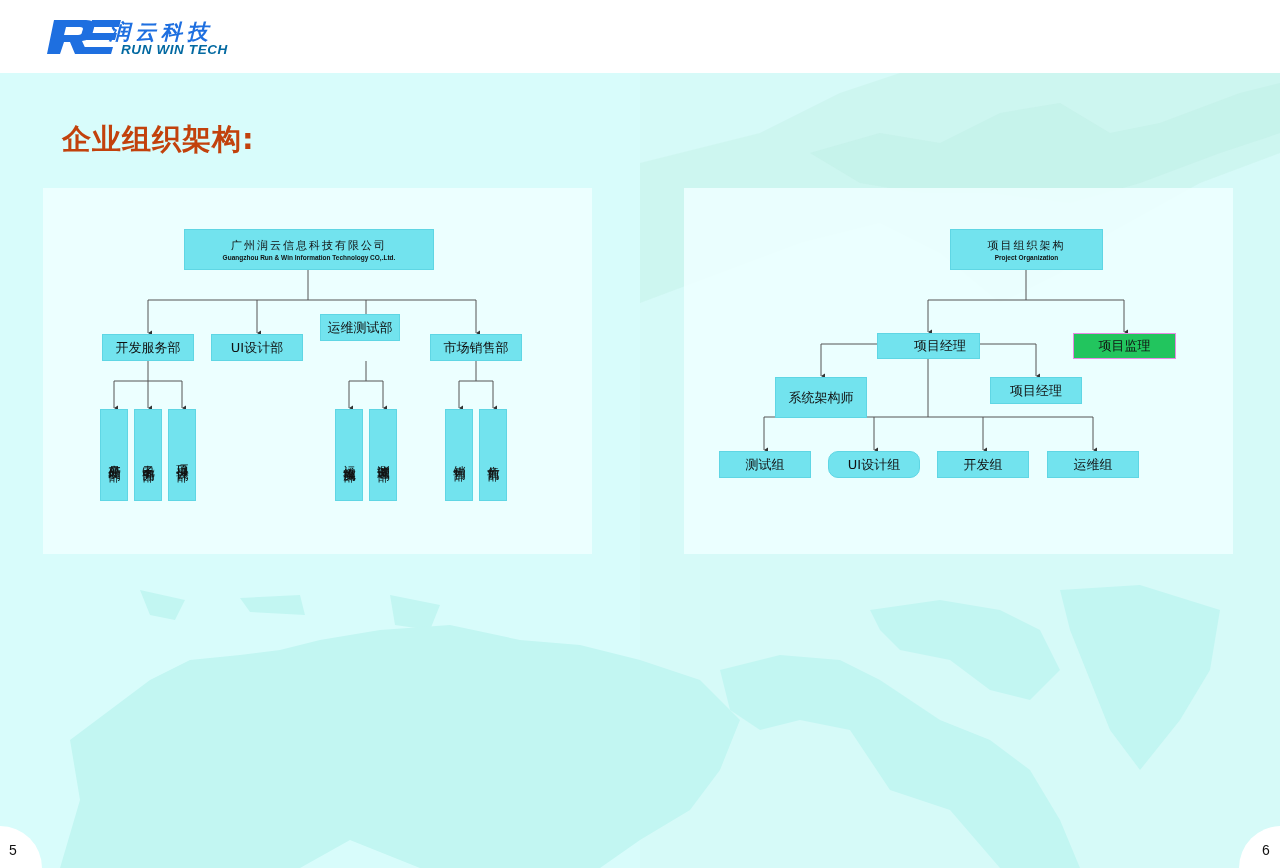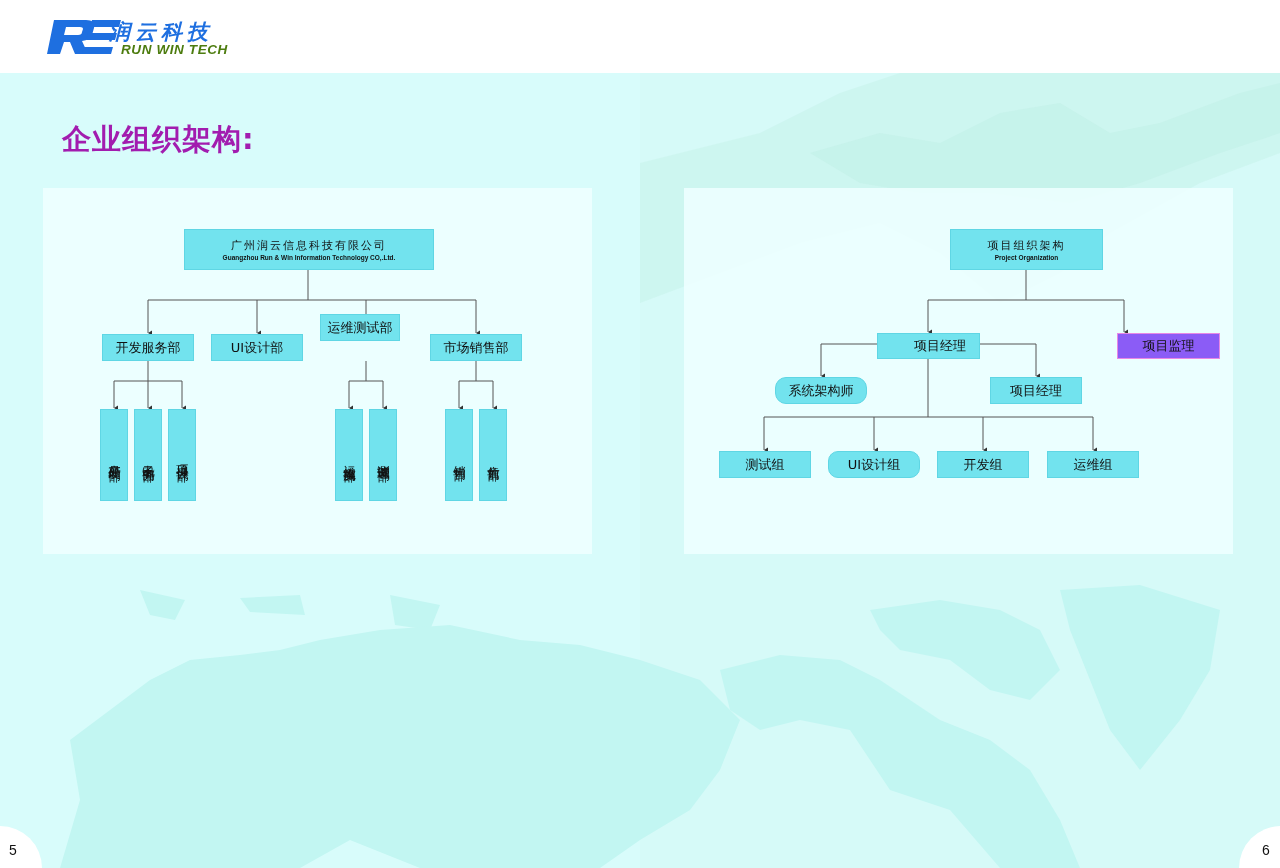--- a/index.html
+++ b/index.html
@@ -16,44 +16,44 @@
   .logo { position: absolute; left: 44px; top: 18px; width: 200px; height: 40px; }
   .logo-mark { position: absolute; left: 0; top: 0; }
   .logo-cn {
     position: absolute; left: 65px; top: 0px;
     font-family: "DejaVu Sans", sans-serif; font-weight: bold; font-style: italic;
     font-size: 21px; color: #1e6fe0; letter-spacing: 5px; white-space: nowrap;
   }
   .logo-en {
     position: absolute; left: 77px; top: 24px;
     font-family: "Liberation Sans", sans-serif; font-weight: bold; font-style: italic;
-    font-size: 13.5px; color: #4d7c0f; letter-spacing: 0.6px; white-space: nowrap;
+    font-size: 13.5px; color: #0369a1; letter-spacing: 0.6px; white-space: nowrap;
   }
 
   .bg-left { position: absolute; left: 0; top: 73px; width: 640px; height: 795px; background: #d8fcfb; }
   .bg-right { position: absolute; left: 640px; top: 73px; width: 640px; height: 795px; background: #d6faf8; }
   .bg-hands { position: absolute; left: 640px; top: 73px; width: 640px; height: 260px; }
   .map { position: absolute; left: 0; top: 570px; width: 1280px; height: 298px; }
 
   .page-title {
     position: absolute; left: 62px; top: 120px;
     font-family: "DejaVu Sans", sans-serif; font-weight: bold;
-    font-size: 29px; color: #a21caf; letter-spacing: 1px; white-space: nowrap;
+    font-size: 29px; color: #c2410c; letter-spacing: 1px; white-space: nowrap;
   }
 
   .panel { position: absolute; top: 188px; width: 549px; height: 366px; background: rgba(238,255,255,0.88); }
   .panel.left { left: 43px; }
   .panel.right { left: 684px; }
 
   .node {
     position: absolute; background: #72e3ee; border: 1px solid #5fd6e4;
     display: flex; align-items: center; justify-content: center; flex-direction: column;
     color: #111; font-size: 13px; white-space: nowrap;
   }
-  .node.pink { background: #8b5cf6; border-color: #e888e4; margin-left: 44px; }
+  .node.pink { background: #22c55e; border-color: #e888e4; }
   .node.vert { writing-mode: vertical-rl; text-orientation: upright; font-size: 12.5px; letter-spacing: 1px; padding-top: 4px; }
   .node-main { font-size: 11px; letter-spacing: 2px; }
   .node-sub { font-size: 6.5px; font-family: "Liberation Sans", sans-serif; font-weight: bold; margin-top: 1px; letter-spacing: 0; }
 
   svg.lines { position: absolute; left: 0; top: 0; width: 1280px; height: 868px; pointer-events: none; }
 
   .page-num-circle { position: absolute; width: 84px; height: 84px; border-radius: 50%; background: #ffffff; }
   .page-num { position: absolute; font-family: "Liberation Sans", sans-serif; font-size: 14px; color: #111; }
 </style>
 </head>
@@ -187,21 +187,21 @@
 <div class="node" style="left:950px;top:229px;width:153px;height:41px;">
   <div class="node-main">项目组织架构</div>
   <div class="node-sub">Project Organization</div>
 </div>
 <div class="node" style="left:877px;top:333px;width:103px;height:26px;padding-left:23px;">
   <span>项目经理</span>
 </div>
 <div class="node pink" style="left:1073px;top:333px;width:103px;height:26px;">
   <span>项目监理</span>
 </div>
-<div class="node" style="left:775px;top:377px;width:92px;height:27px;border-radius:11px;">
+<div class="node" style="left:775px;top:377px;width:92px;height:41px;">
   <span>系统架构师</span>
 </div>
 <div class="node" style="left:990px;top:377px;width:92px;height:27px;">
   <span>项目经理</span>
 </div>
 <div class="node" style="left:719px;top:451px;width:92px;height:27px;">
   <span>测试组</span>
 </div>
 <div class="node" style="left:828px;top:451px;width:92px;height:27px;border-radius:10px;">
   <span>UI设计组</span>

